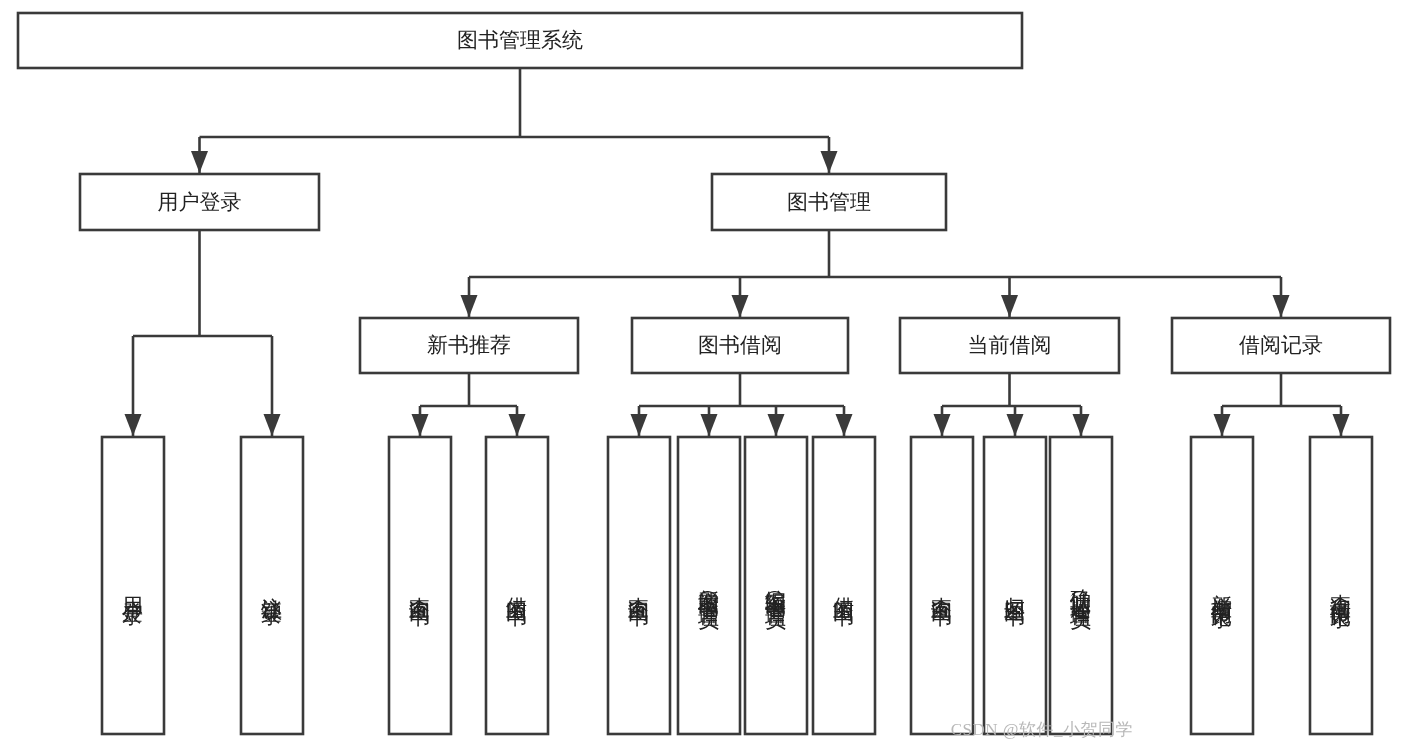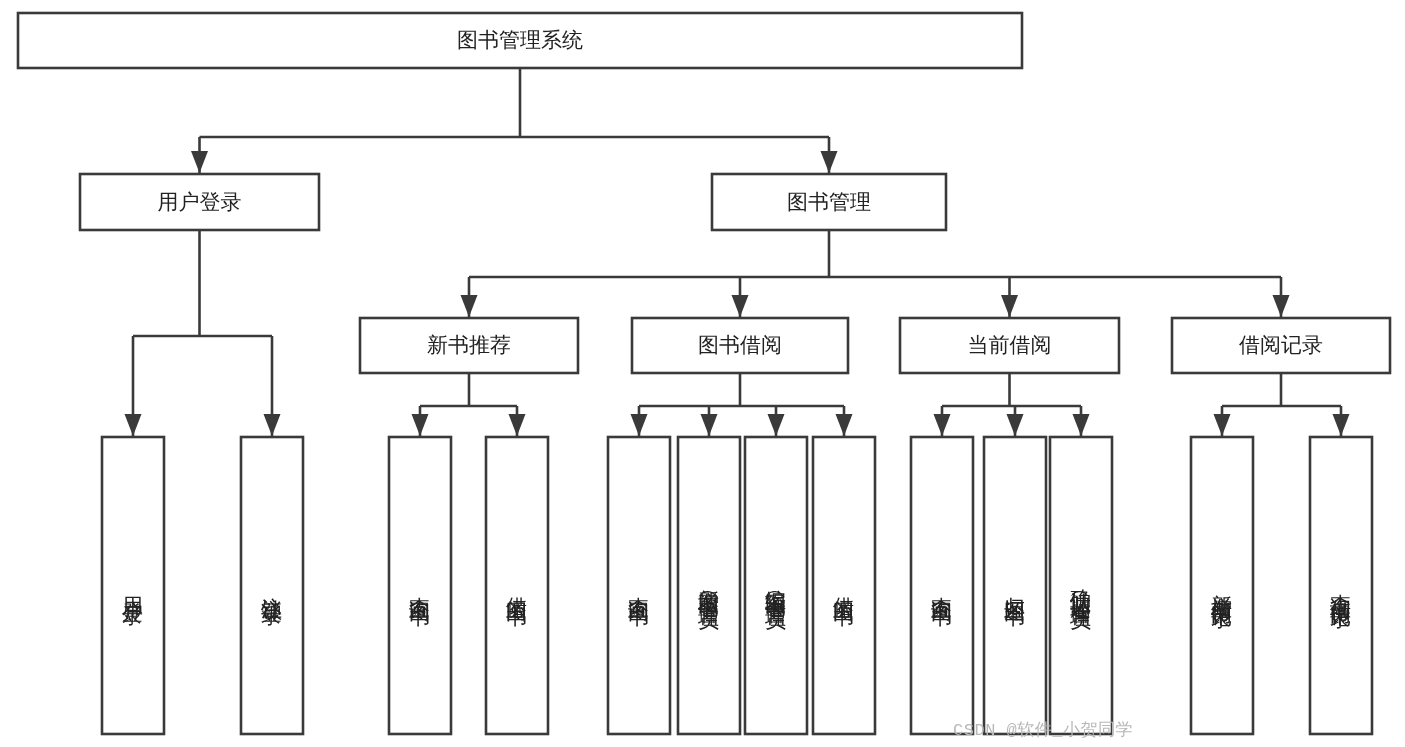--- a/index.html
+++ b/index.html
@@ -57,21 +57,21 @@
     font-size: 21px;
     color: #222222;
     letter-spacing: 3px;
     line-height: 1;
     text-align: center;
   }
   #watermark {
     position: absolute;
     right: 8px;
     bottom: 6px;
-    font-family: Liberation Mono, monospace;
+    font-family: Liberation Serif, serif;
     font-size: 17px;
     color: #b8b8b8;
     letter-spacing: 0.5px;
     pointer-events: none;
     user-select: none;
   }
 </style>
 </head>
 <body>
 

